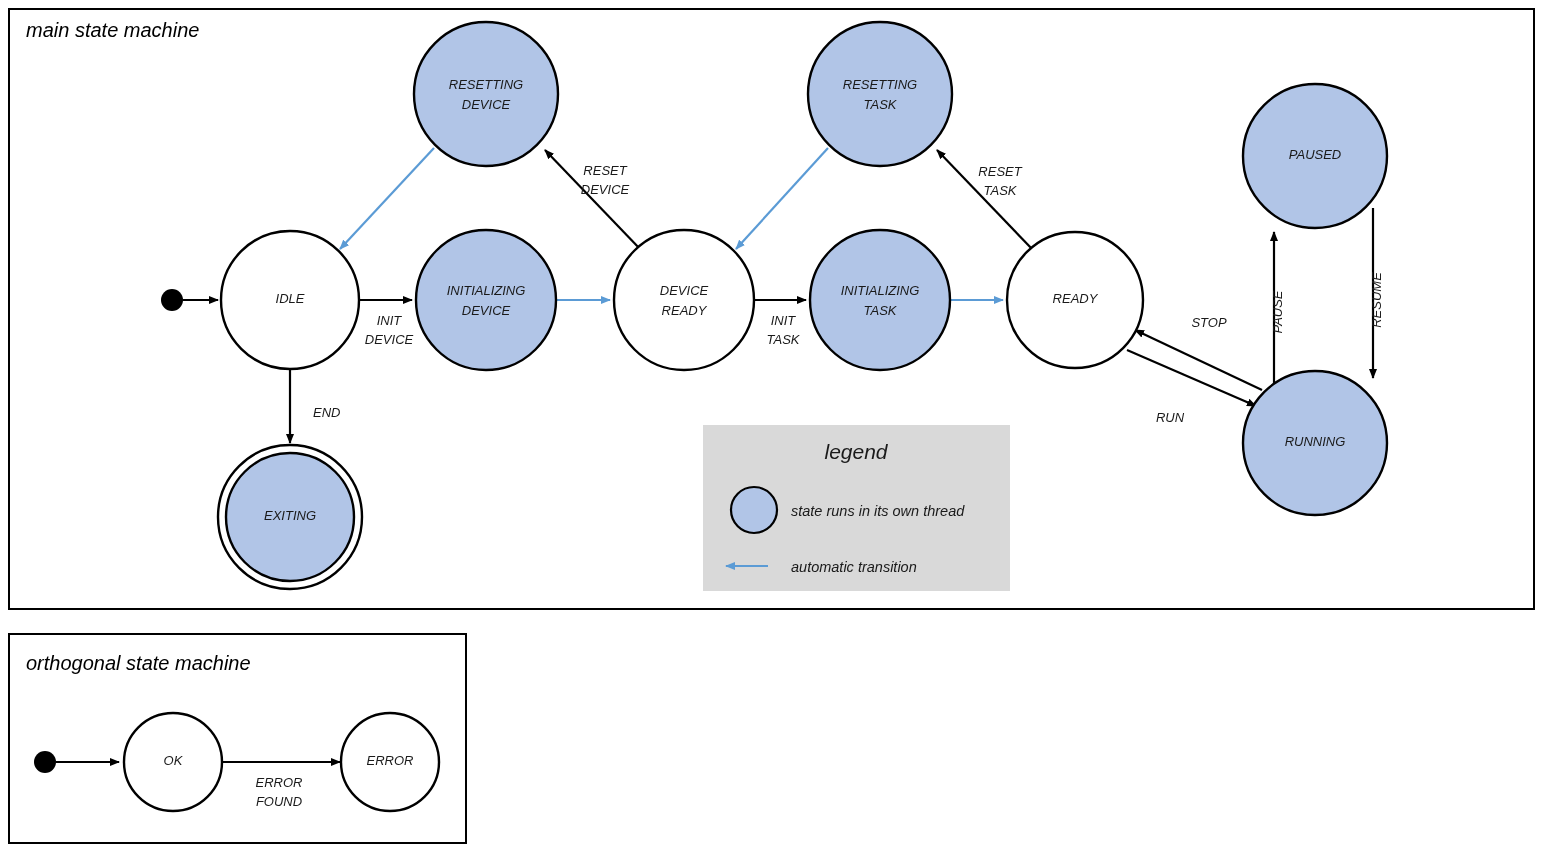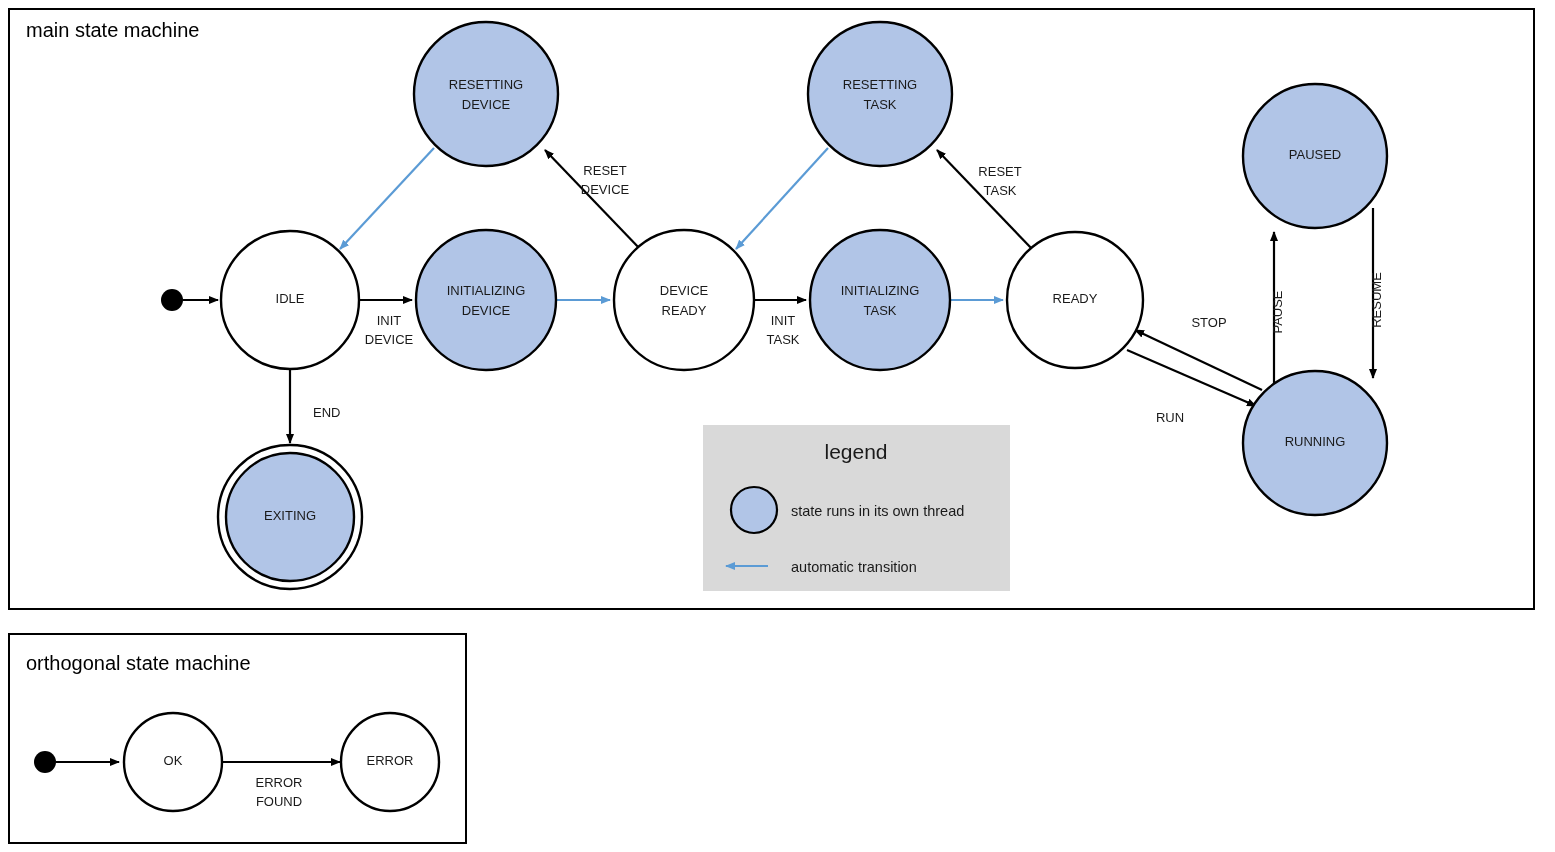--- a/index.html
+++ b/index.html
@@ -10,20 +10,21 @@
   body {
     width: 1555px;
     height: 852px;
     font-family: "Liberation Sans", sans-serif;
     overflow: hidden;
   }
   #root {
     position: relative;
     width: 1249px;
     height: 852px;
+    font-style: italic;
   }
   svg.diagram {
     position: absolute;
     left: 0;
     top: 0;
     width: 1555px;
     height: 852px;
     display: block;
   }
   .frame-rect {

